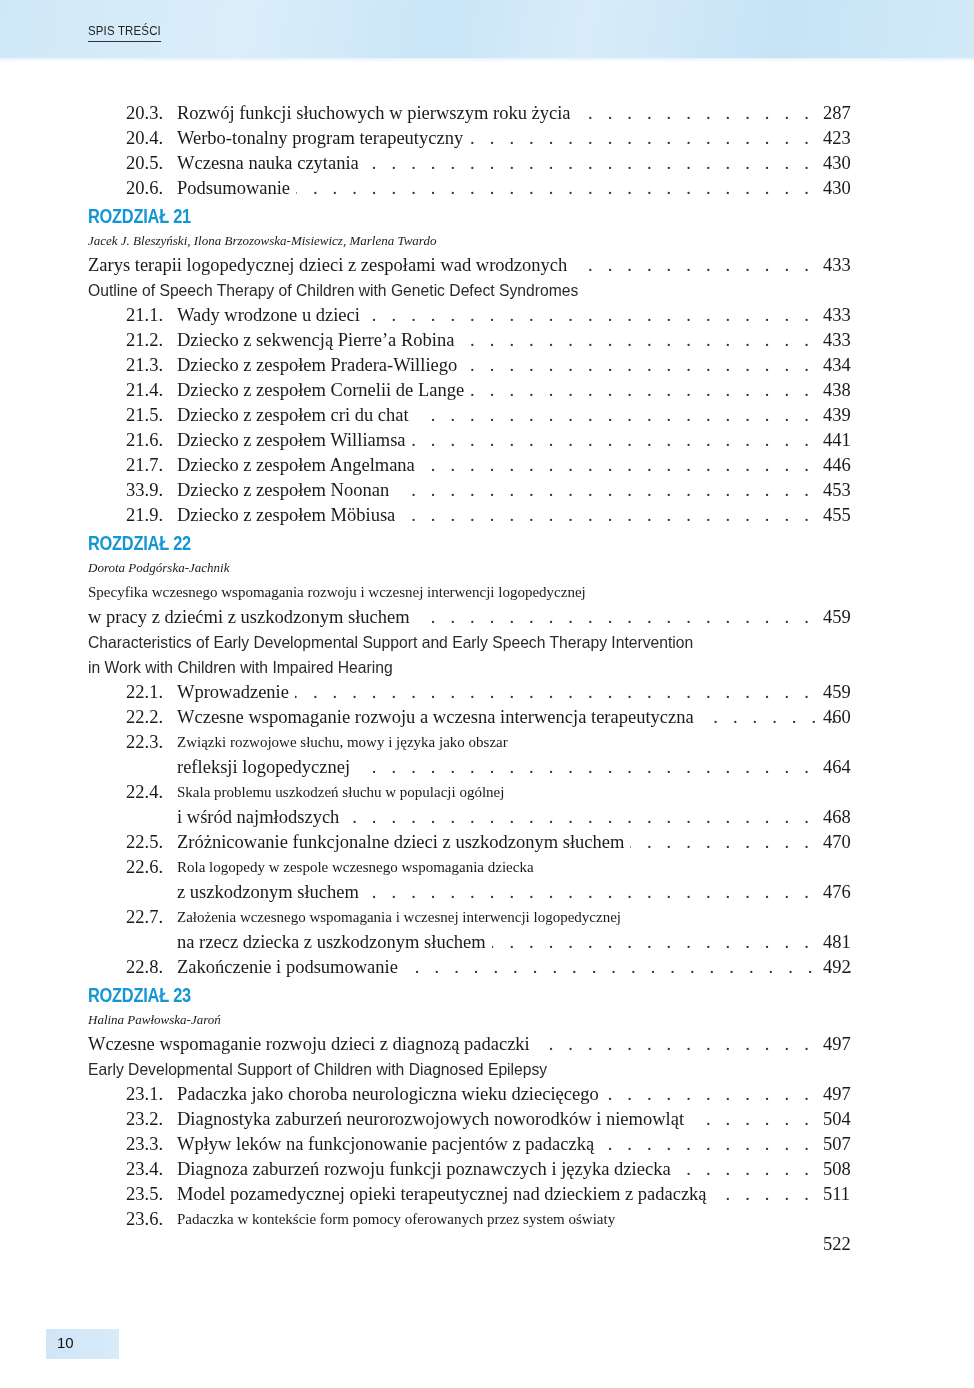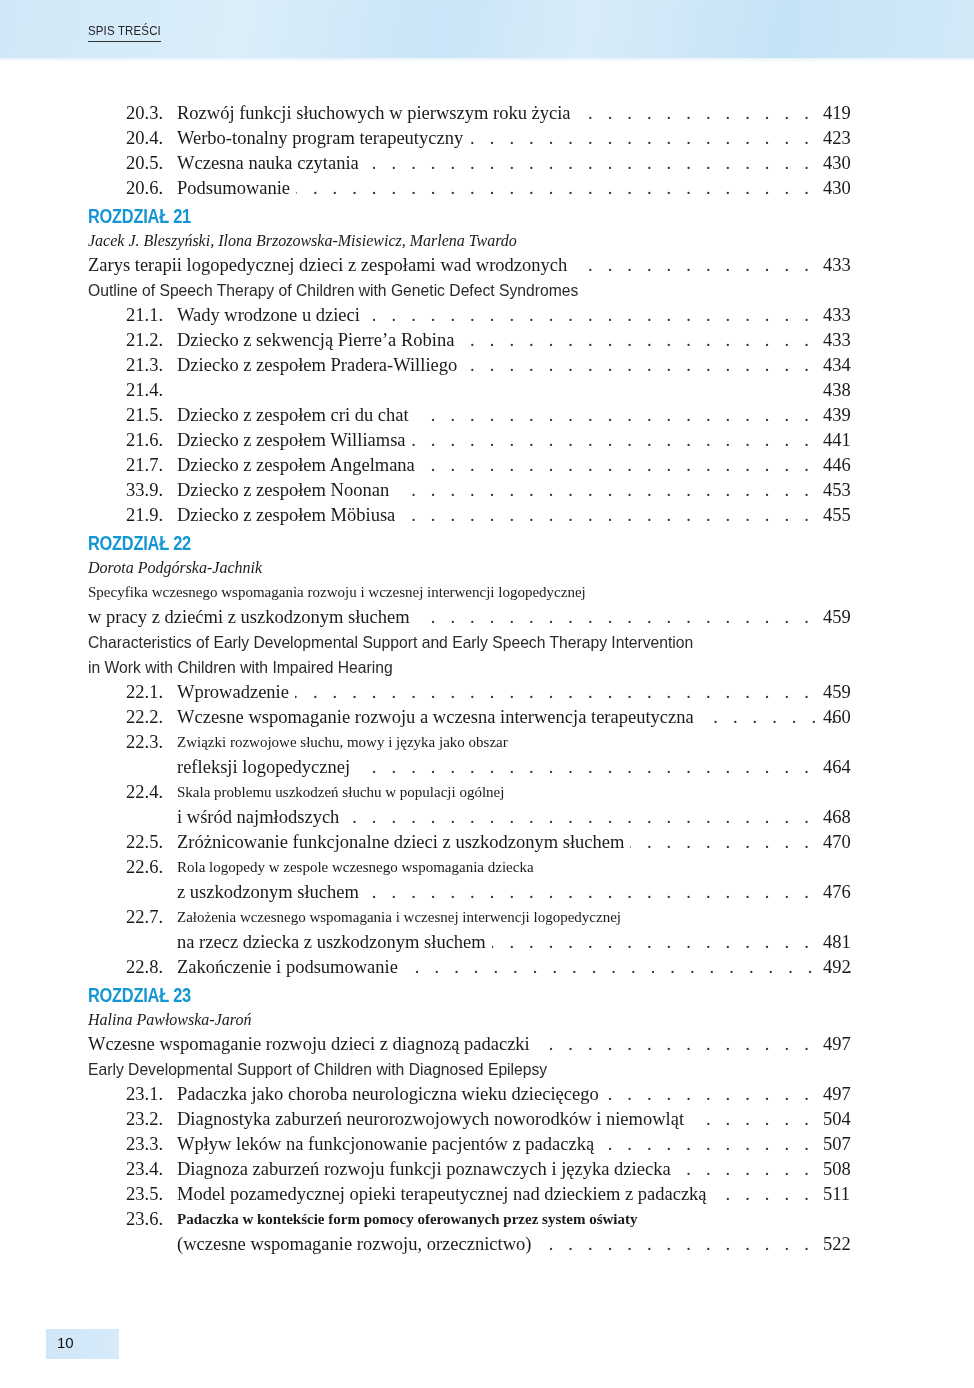--- a/index.html
+++ b/index.html
@@ -36,21 +36,21 @@
     position: absolute; right: 0; top: 0; left: 0; overflow: hidden; white-space: nowrap;
     letter-spacing: 5.2px; text-align: right; direction: rtl; color: #333;
   }
   .page { position: absolute; left: 823px; width: 32px; text-align: left; }
   .chapter {
     position: absolute; left: 88px; height: 26px;
     font-family: "Liberation Sans", "DejaVu Sans", sans-serif; font-weight: bold;
     font-size: 21px; line-height: 26px; color: #1596d4;
     transform: scaleX(0.78); transform-origin: left center; letter-spacing: -0.3px;
   }
-  .author { position: absolute; left: 88px; font-style: italic; font-size: 16px; line-height: 25px; white-space: nowrap; }
+  .author { position: absolute; left: 88px; font-style: italic; font-size: 13px; line-height: 25px; white-space: nowrap; }
   .en {
     position: absolute; left: 88px; font-family: "Liberation Sans", "DejaVu Sans", sans-serif;
     font-size: 16.5px; line-height: 25px; color: #2a2a2a; white-space: nowrap;
     transform: scaleX(0.95); transform-origin: left center;
   }
   .plain { position: absolute; white-space: nowrap; font-size: 15px; line-height: 25px; }
   .footer-box {
     position: absolute; left: 46px; top: 1329px; width: 73px; height: 30px;
     background: linear-gradient(90deg, #cfe6f8, #d7ebf9);
   }
@@ -66,21 +66,21 @@
   <span class="header-title">SPIS TREŚCI</span>
 </div>
 
 <div class="toc" id="toc">
     <div class="row" style="top: 101px;">
       <span class="num">20.3.</span>
       <div class="ttl-wrap" style="left: 177px; right: 160px;">
         <span class="dots"> . . . . . . . . . . . . . . . . . . . . . . . . . . . . . . . . . . . . . . . . . . . . . . . . . . . . . . . . . . . . . . . . . . . . . . . . . . . . . . . . . . . . . . . . . . . . . . . . . . . . . . . . . . . . . . . . . . . . . . . .</span>
         <span class="ttl">Rozwój funkcji słuchowych w pierwszym roku życia</span>
       </div>
-      <span class="page">419</span>
+      <span class="page">287</span>
     </div>
     <div class="row" style="top: 126px;">
       <span class="num">20.4.</span>
       <div class="ttl-wrap" style="left: 177px; right: 160px;">
         <span class="dots"> . . . . . . . . . . . . . . . . . . . . . . . . . . . . . . . . . . . . . . . . . . . . . . . . . . . . . . . . . . . . . . . . . . . . . . . . . . . . . . . . . . . . . . . . . . . . . . . . . . . . . . . . . . . . . . . . . . . . . . . .</span>
         <span class="ttl">Werbo-tonalny program terapeutyczny</span>
       </div>
       <span class="page">423</span>
     </div>
     <div class="row" style="top: 151px;">
@@ -130,20 +130,21 @@
       <div class="ttl-wrap" style="left: 177px; right: 160px;">
         <span class="dots"> . . . . . . . . . . . . . . . . . . . . . . . . . . . . . . . . . . . . . . . . . . . . . . . . . . . . . . . . . . . . . . . . . . . . . . . . . . . . . . . . . . . . . . . . . . . . . . . . . . . . . . . . . . . . . . . . . . . . . . . .</span>
         <span class="ttl">Dziecko z zespołem Pradera-Williego</span>
       </div>
       <span class="page">434</span>
     </div>
     <div class="row" style="top: 378px;">
       <span class="num">21.4.</span>
       <div class="ttl-wrap" style="left: 177px; right: 160px;">
         <span class="dots"> . . . . . . . . . . . . . . . . . . . . . . . . . . . . . . . . . . . . . . . . . . . . . . . . . . . . . . . . . . . . . . . . . . . . . . . . . . . . . . . . . . . . . . . . . . . . . . . . . . . . . . . . . . . . . . . . . . . . . . . .</span>
+        <span class="ttl">Dziecko z zespołem Cornelii de Lange</span>
       </div>
       <span class="page">438</span>
     </div>
     <div class="row" style="top: 403px;">
       <span class="num">21.5.</span>
       <div class="ttl-wrap" style="left: 177px; right: 160px;">
         <span class="dots"> . . . . . . . . . . . . . . . . . . . . . . . . . . . . . . . . . . . . . . . . . . . . . . . . . . . . . . . . . . . . . . . . . . . . . . . . . . . . . . . . . . . . . . . . . . . . . . . . . . . . . . . . . . . . . . . . . . . . . . . .</span>
         <span class="ttl">Dziecko z zespołem cri du chat</span>
       </div>
       <span class="page">439</span>
@@ -315,25 +316,24 @@
     <div class="row" style="top: 1182px;">
       <span class="num">23.5.</span>
       <div class="ttl-wrap" style="left: 177px; right: 160px;">
         <span class="dots"> . . . . . . . . . . . . . . . . . . . . . . . . . . . . . . . . . . . . . . . . . . . . . . . . . . . . . . . . . . . . . . . . . . . . . . . . . . . . . . . . . . . . . . . . . . . . . . . . . . . . . . . . . . . . . . . . . . . . . . . .</span>
         <span class="ttl">Model pozamedycznej opieki terapeutycznej nad dzieckiem z padaczką</span>
       </div>
       <span class="page">511</span>
     </div>
     <div class="row" style="top: 1207px;">
       <span class="num">23.6.</span>
-      <span class="plain" style="left: 177px; font-weight: bold;">Padaczka w kontekście form pomocy oferowanych przez system oświaty</span>
+      <span class="plain" style="left: 177px;">Padaczka w kontekście form pomocy oferowanych przez system oświaty</span>
     </div>
     <div class="row" style="top: 1232px;">
       <div class="ttl-wrap" style="left: 177px; right: 160px;">
         <span class="dots"> . . . . . . . . . . . . . . . . . . . . . . . . . . . . . . . . . . . . . . . . . . . . . . . . . . . . . . . . . . . . . . . . . . . . . . . . . . . . . . . . . . . . . . . . . . . . . . . . . . . . . . . . . . . . . . . . . . . . . . . .</span>
-        <span class="ttl">(wczesne wspomaganie rozwoju, orzecznictwo)</span>
       </div>
       <span class="page">522</span>
     </div>
   </div>
 
 <div class="footer-box"></div>
 <span class="footer-num">10</span>
 
 </body></html>

